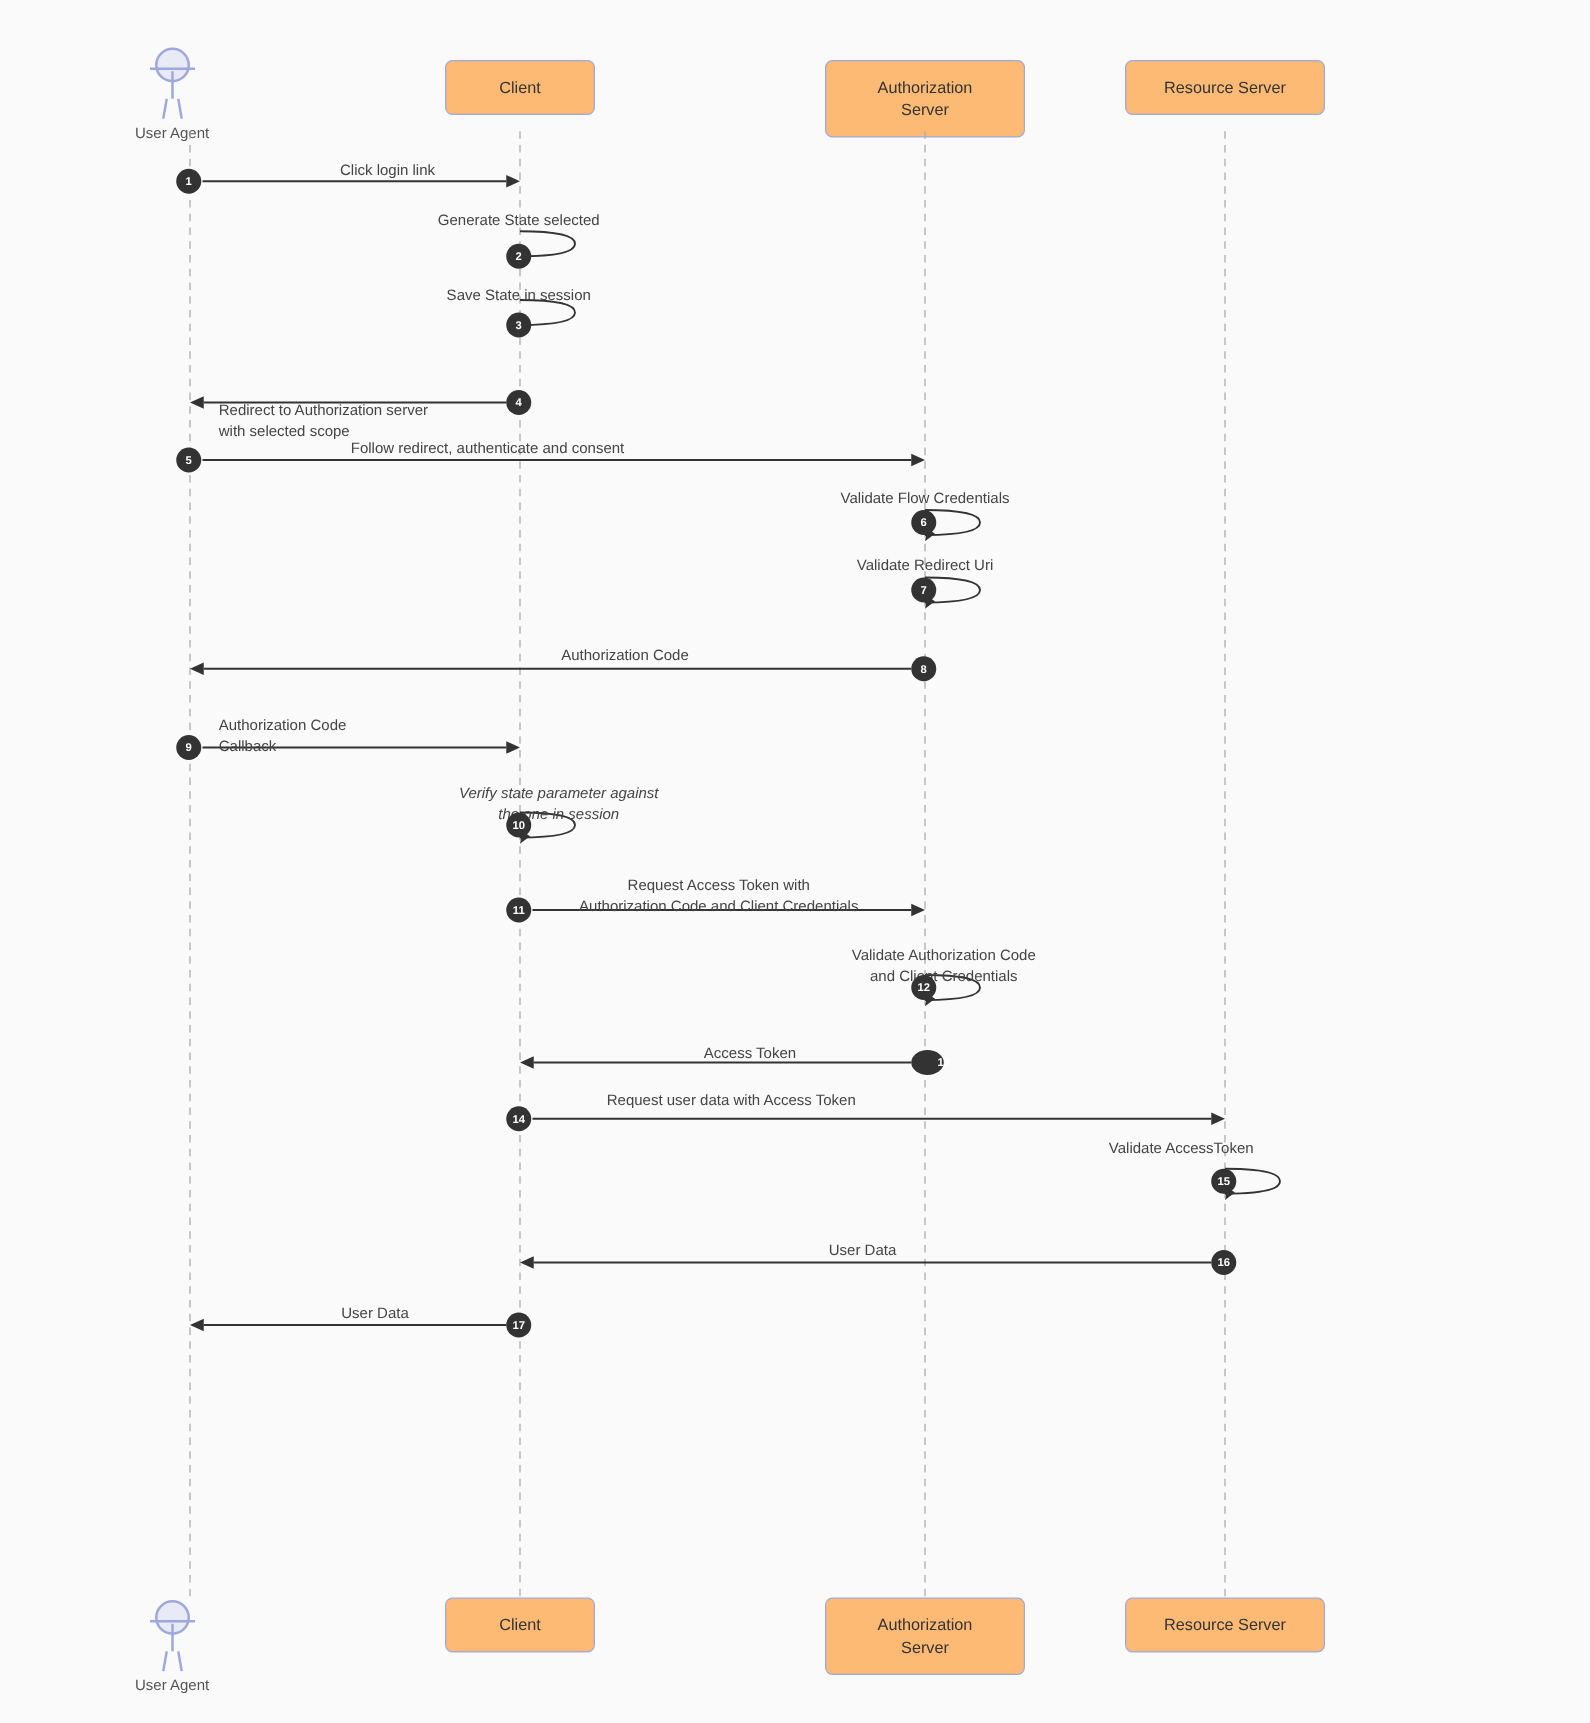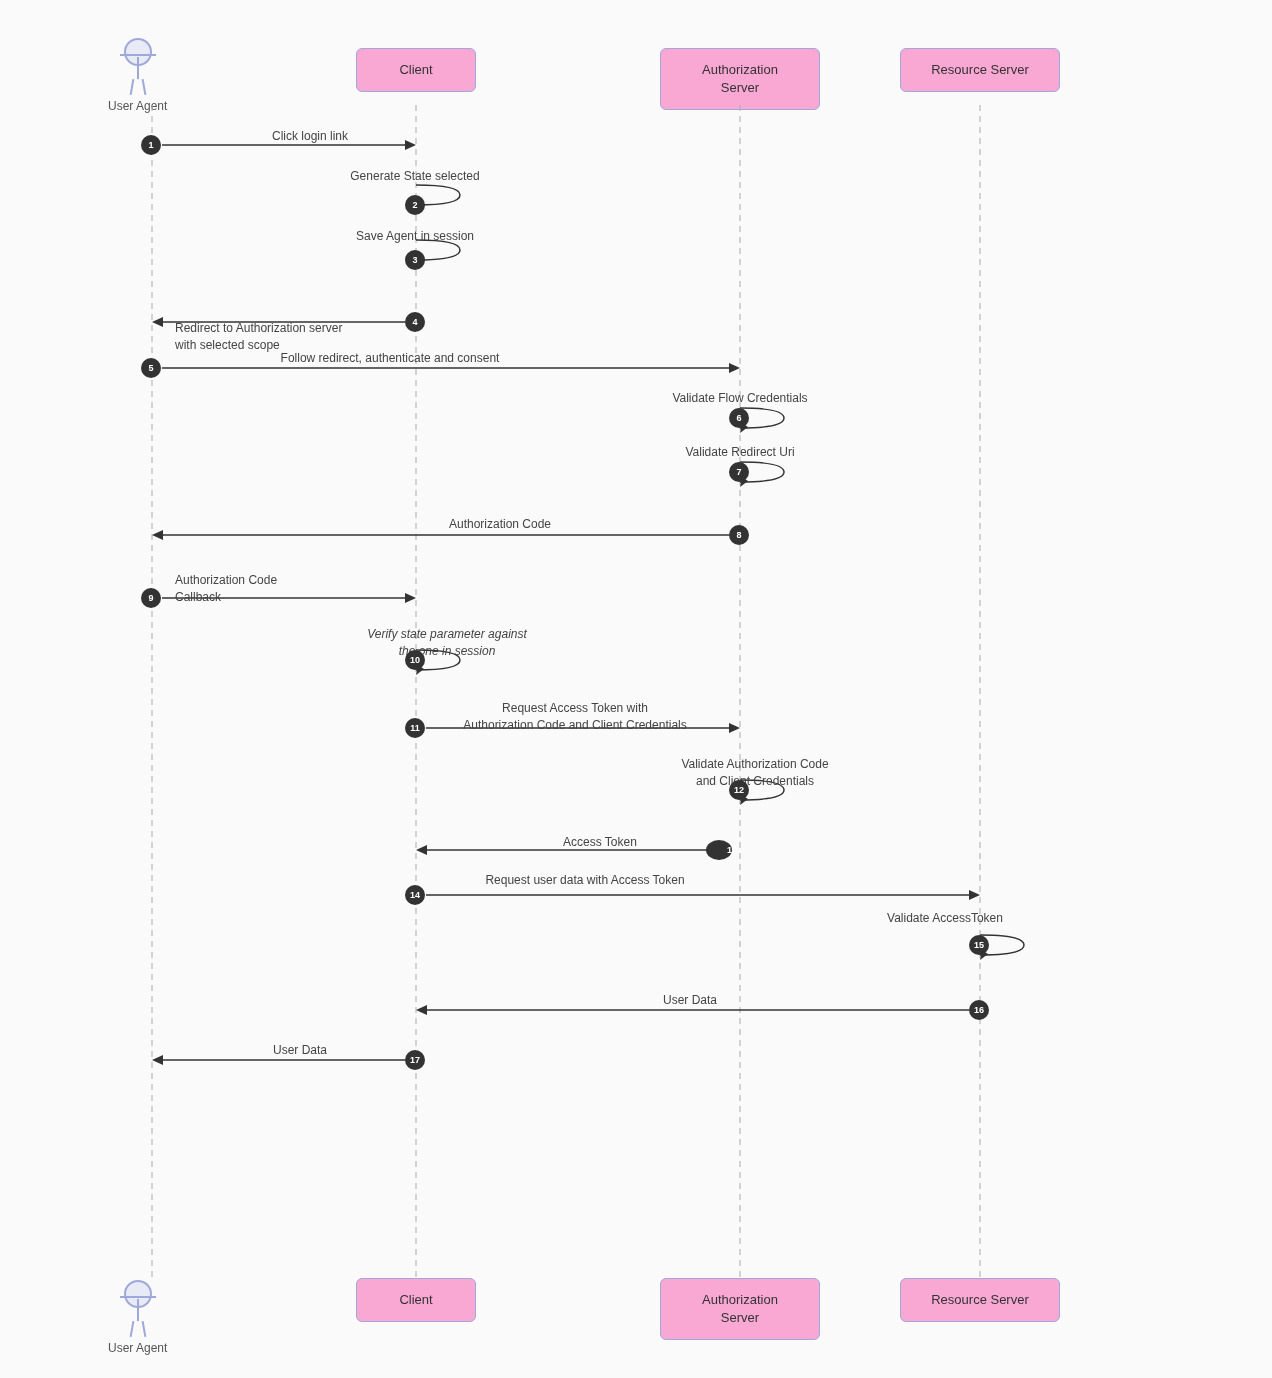--- a/index.html
+++ b/index.html
@@ -23,21 +23,21 @@
       font-size: 14px;
       color: #555;
       padding-top: 18px;
       position: absolute;
       width: 100%;
       top: 0;
     }
     
     .actor-box {
       position: absolute;
-      background: #f9a8d4;
+      background: #fdba74;
       border: 1.5px solid #9fa8da;
       border-radius: 6px;
       text-align: center;
       padding: 12px 26px;
       font-size: 13px;
       color: #333;
       line-height: 1.4;
     }
     
     .user-agent {
@@ -257,35 +257,35 @@
   <div class="step-circle" style="left:729px; top:525px;">8</div>
 
   <div class="step-circle" style="left:141px; top:588px;">9</div>
 
   <div class="step-circle" style="left:405px; top:650px;">10</div>
 
   <div class="step-circle" style="left:405px; top:718px;">11</div>
 
   <div class="step-circle" style="left:729px; top:780px;">12</div>
 
-  <div class="step-circle" style="left:706px; top:840px;padding-left:26px;">13</div>
+  <div class="step-circle" style="left:729px; top:840px;padding-left:26px;">13</div>
 
   <div class="step-circle" style="left:405px; top:885px;">14</div>
 
   <div class="step-circle" style="left:969px; top:935px;">15</div>
 
   <div class="step-circle" style="left:969px; top:1000px;">16</div>
 
   <div class="step-circle" style="left:405px; top:1050px;">17</div>
 
   <div class="arrow-label" style="left:220px; top:128px; width:180px;">Click login link</div>
 
   <div class="arrow-label" style="left:330px; top:168px; width:170px;">Generate State selected</div>
 
-  <div class="arrow-label" style="left:330px; top:228px; width:170px;">Save Agent in session</div>
+  <div class="arrow-label" style="left:330px; top:228px; width:170px;">Save State in session</div>
 
   <div class="arrow-label" style="left:175px; top:296px; width:220px; text-align:left;margin-top:24px;">Redirect to Authorization server<br>with selected scope</div>
 
   <div class="arrow-label" style="left:220px; top:350px; width:340px;">Follow redirect, authenticate and consent</div>
 
   <div class="arrow-label" style="left:640px; top:390px; width:200px;">Validate Flow Credentials</div>
 
   <div class="arrow-label" style="left:640px; top:444px; width:200px;">Validate Redirect Uri</div>
 
   <div class="arrow-label" style="left:400px; top:516px; width:200px;">Authorization Code</div>

